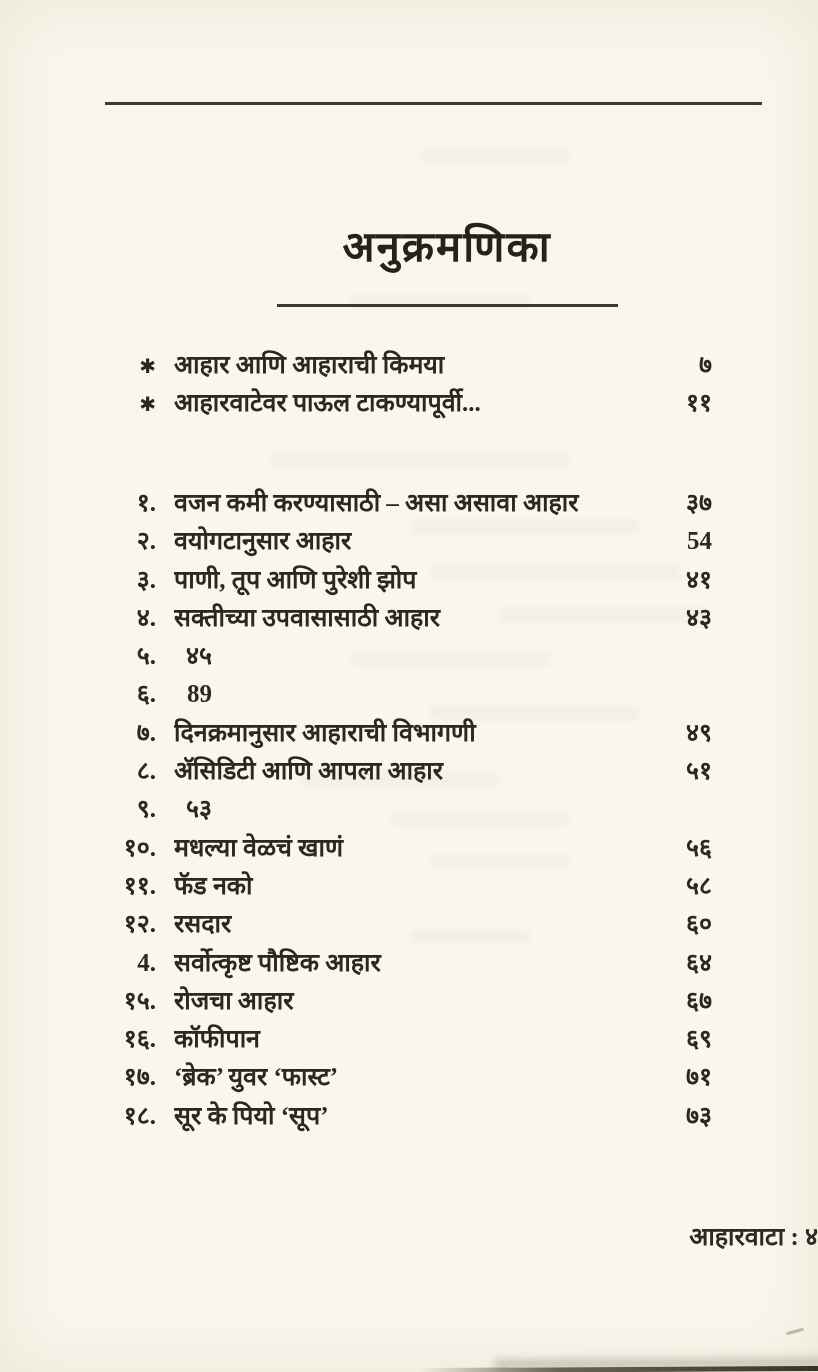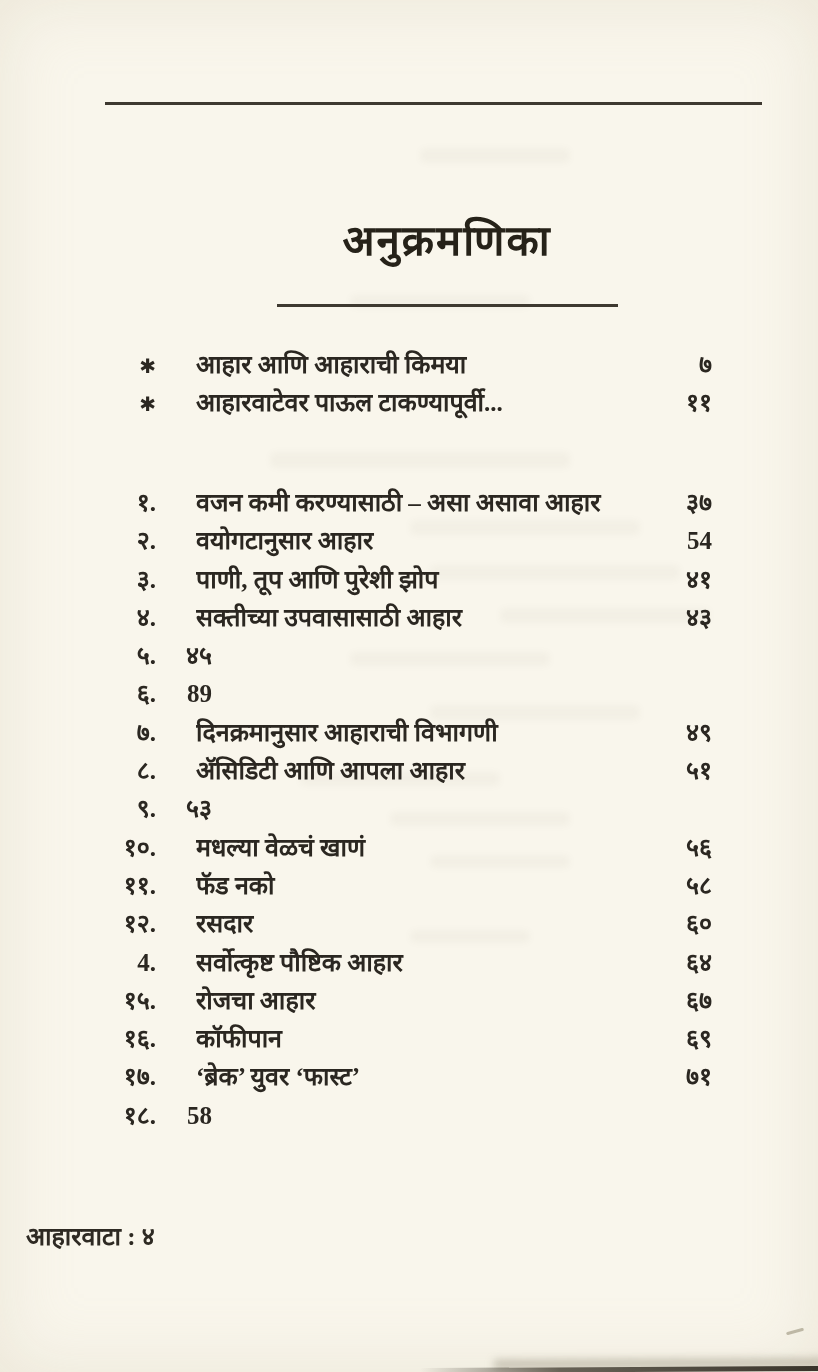--- a/index.html
+++ b/index.html
@@ -10,35 +10,35 @@
   html,body{margin:0;padding:0;}
   body{width:818px;height:1372px;overflow:hidden;background:var(--paper);}
   .page{
     position:relative;width:818px;height:1372px;background:var(--paper);
     box-shadow:inset 0 0 70px rgba(205,196,168,.30);
     font-family:"Liberation Serif","DejaVu Serif",serif;
     color:var(--ink);
   }
   .top-rule{position:absolute;left:105px;top:102px;width:657px;height:3px;background:var(--rule);}
   .title{
-    position:absolute;left:0;right:0;top:210px;margin:0;padding-left:76px;
+    position:absolute;left:0;right:0;top:216px;margin:0;padding-left:76px;
     text-align:center;font-size:42px;font-weight:bold;letter-spacing:2px;color:#262219;
   }
   .title-rule{position:absolute;left:277px;top:304px;width:341px;height:3px;background:var(--rule);}
   .toc{position:absolute;left:110px;right:106px;}
   .toc-starred{top:346px;}
   .toc-numbered{top:484px;}
   .row{display:flex;align-items:baseline;height:38.3px;font-size:25px;font-weight:bold;line-height:38.3px;}
   .marker{flex:none;width:46px;text-align:right;}
   .toc-starred .marker{font-family:"DejaVu Sans","Liberation Sans",sans-serif;font-size:20px;}
-  .label{flex:1;margin-left:40px;white-space:nowrap;overflow:hidden;}
+  .label{flex:1;margin-left:18px;white-space:nowrap;overflow:hidden;}
   .pagenum{flex:none;min-width:56px;text-align:right;}
   .footer{
     position:absolute;left:0;right:0;top:1218px;padding-left:26px;
-    text-align:left;font-size:25px;font-weight:bold;color:#2e2a23;
+    text-align:right;font-size:25px;font-weight:bold;color:#2e2a23;
   }
   .ghost{position:absolute;background:#8a8470;opacity:.055;filter:blur(3px);border-radius:6px;pointer-events:none;}
   .edge-shadow{
     position:absolute;bottom:4px;right:-6px;width:330px;height:9px;
     background:rgba(122,114,93,.38);filter:blur(4px);transform:rotate(-.35deg);
   }
   .edge-line{
     position:absolute;bottom:1px;left:420px;right:-2px;height:5px;border-radius:3px;
     background:linear-gradient(to right, rgba(62,57,46,0), rgba(62,57,46,.75) 35%, #38332a);
     transform:rotate(-.3deg);transform-origin:right bottom;
@@ -171,21 +171,22 @@
   </div>
 
   <div class="row">
     <span class="marker">१७.</span>
     <span class="label">‘ब्रेक’ युवर ‘फास्ट’</span>
     <span class="pagenum">७१</span>
   </div>
 
   <div class="row">
     <span class="marker">१८.</span>
-    <span class="pagenum">58</span>
+    <span class="label">सूर के पियो ‘सूप’</span>
+    <span class="pagenum">७३</span>
   </div>
 </div>
 
   <div class="footer">
     <span>आहारवाटा : ४</span>
   </div>
 
   <div class="edge-shadow"></div>
   <div class="edge-line"></div>
   <div class="corner-mark"></div>

